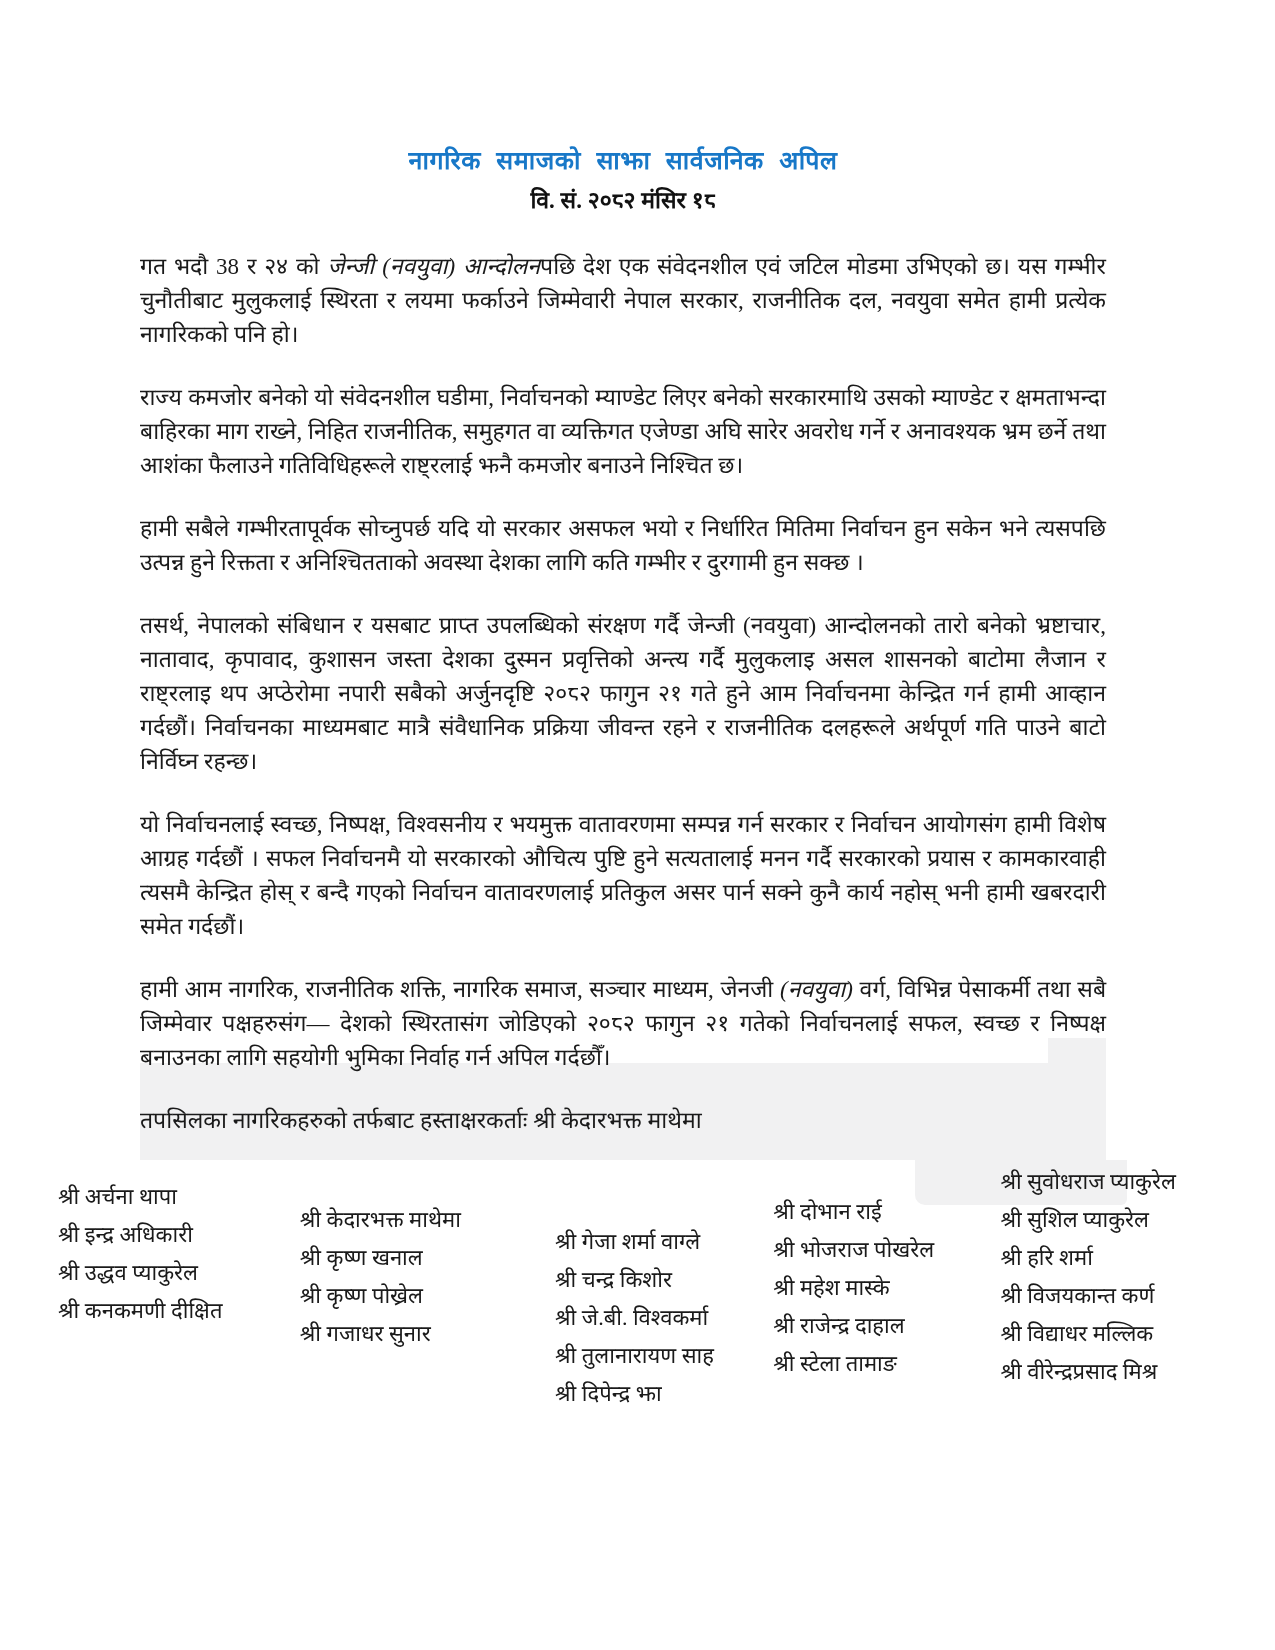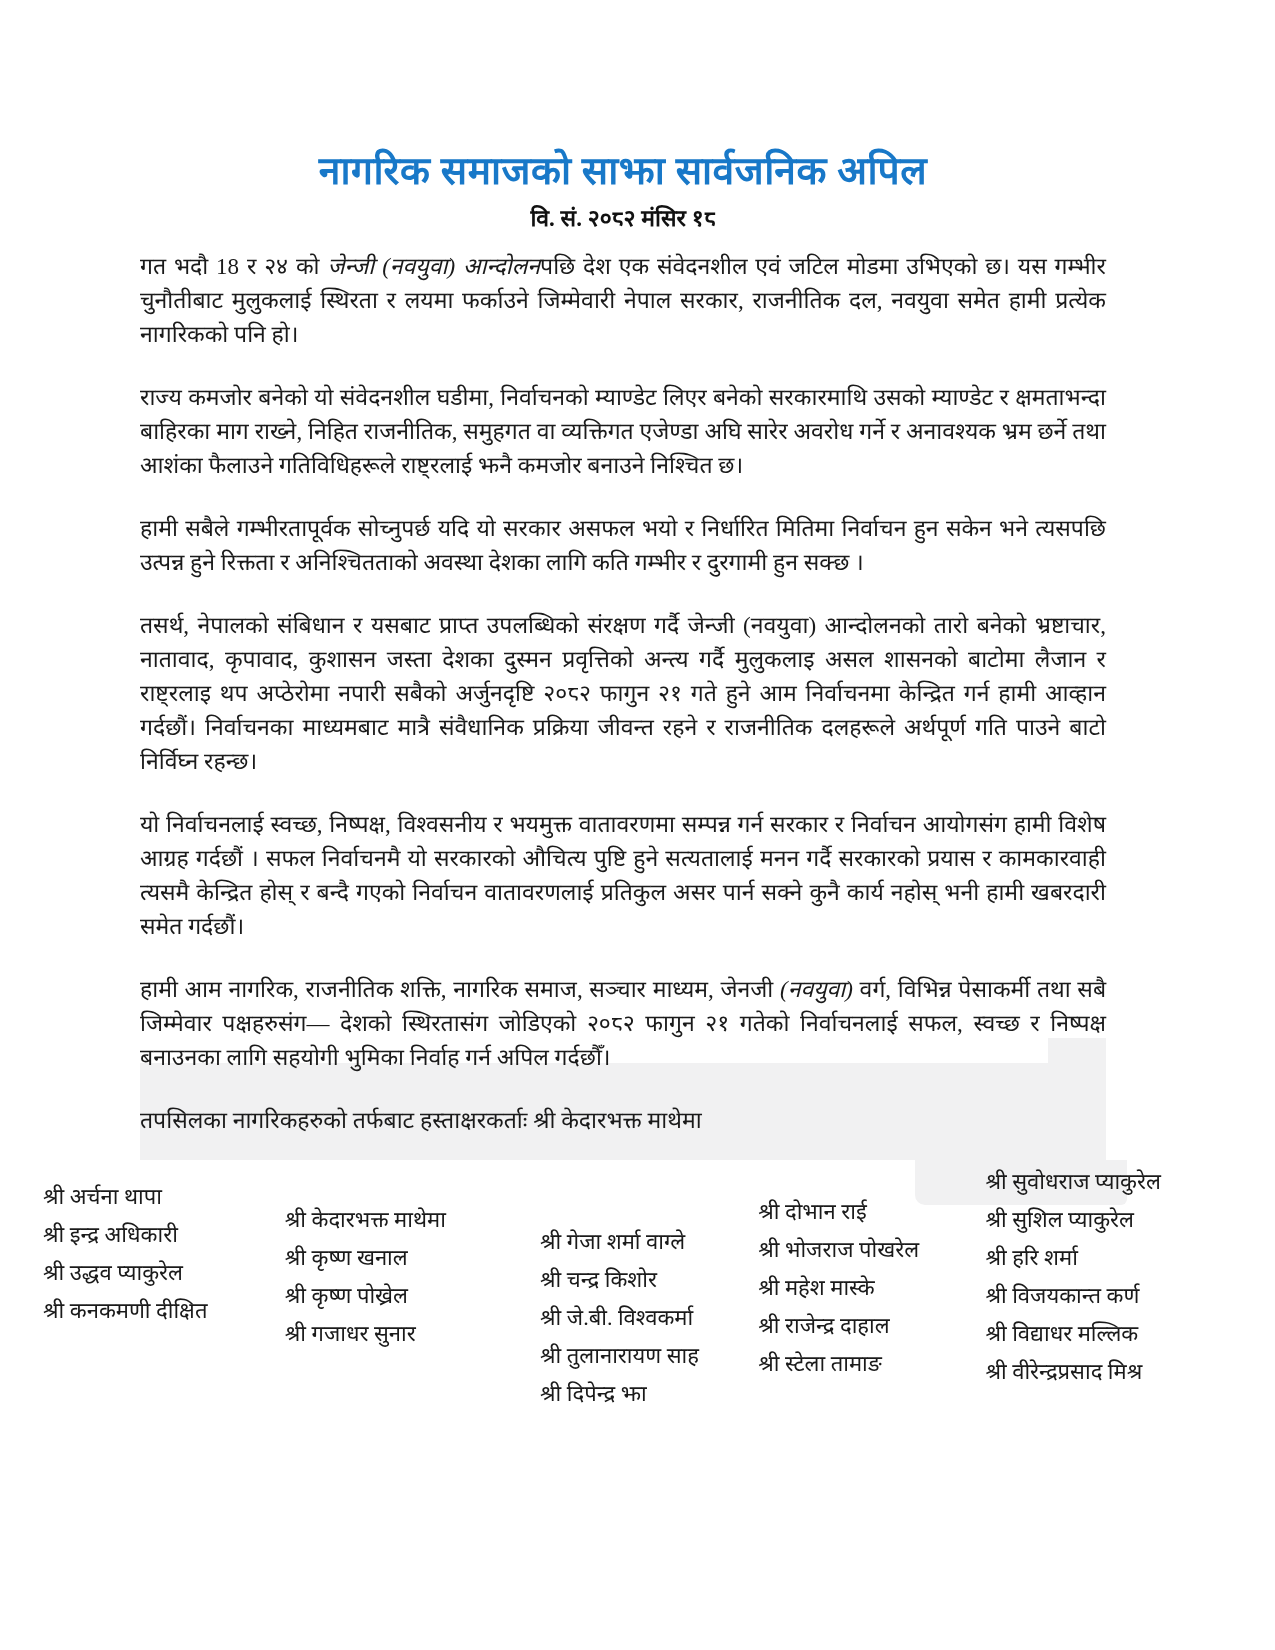--- a/index.html
+++ b/index.html
@@ -33,23 +33,24 @@
   .title-block {
     position: absolute;
     left: 140px;
     top: 142px;
     width: 966px;
     text-align: center;
     z-index: 1;
   }
   h1.doc-title {
     margin: 0;
-    font-size: 39px;
+    font-size: 25px;
     font-weight: 700;
     letter-spacing: 0.5px;
+    font-family: Liberation Mono, monospace;
   }
   h2.doc-date {
     margin: 6px 0 0 0;
     font-size: 23px;
     font-weight: 700;
     color: #111111;
   }
 
   .body-text {
     position: absolute;
@@ -65,21 +66,21 @@
     text-align: justify;
   }
   .para:last-child {
     text-align: left;
     margin-bottom: 0;
   }
   .para .it { font-style: italic; }
 
   .signatories {
     position: absolute;
-    left: 43px;
+    left: 58px;
     top: 1163px;
     width: 1160px;
     display: flex;
     z-index: 1;
     gap: 35px;
   }
   .sig-col {
     display: flex;
     flex-direction: column;
   }
@@ -101,21 +102,21 @@
   <div class="hl hl-a" style="background: rgb(241, 241, 242);"></div>
   <div class="hl hl-b" style="background: rgb(241, 241, 242);"></div>
   <div class="hl hl-c" style="background: rgb(241, 241, 242);"></div>
 
   <div class="title-block">
     <h1 class="doc-title" style="color: rgb(24, 120, 200);">नागरिक समाजको साझा सार्वजनिक अपिल</h1>
     <h2 class="doc-date">वि. सं. २०८२ मंसिर १८</h2>
   </div>
 
   <div class="body-text" id="paragraphs" style="color: rgb(26, 26, 26);">
-      <p class="para"><span>गत भदौ 18 र २४ को </span><span class="it">जेन्जी (नवयुवा) आन्दोलन</span><span>पछि देश एक संवेदनशील एवं जटिल मोडमा उभिएको छ। यस गम्भीर चुनौतीबाट मुलुकलाई स्थिरता र लयमा फर्काउने जिम्मेवारी नेपाल सरकार, राजनीतिक दल, नवयुवा समेत हामी प्रत्येक नागरिकको पनि हो।</span></p>
+      <p class="para"><span>गत भदौ 38 र २४ को </span><span class="it">जेन्जी (नवयुवा) आन्दोलन</span><span>पछि देश एक संवेदनशील एवं जटिल मोडमा उभिएको छ। यस गम्भीर चुनौतीबाट मुलुकलाई स्थिरता र लयमा फर्काउने जिम्मेवारी नेपाल सरकार, राजनीतिक दल, नवयुवा समेत हामी प्रत्येक नागरिकको पनि हो।</span></p>
       <p class="para"><span>राज्य कमजोर बनेको यो संवेदनशील घडीमा, निर्वाचनको म्याण्डेट लिएर बनेको सरकारमाथि उसको म्याण्डेट र क्षमताभन्दा बाहिरका माग राख्ने, निहित राजनीतिक, समुहगत वा व्यक्तिगत एजेण्डा अघि सारेर अवरोध गर्ने र अनावश्यक भ्रम छर्ने तथा आशंका फैलाउने गतिविधिहरूले राष्ट्रलाई झनै कमजोर बनाउने निश्चित छ।</span></p>
       <p class="para"><span>हामी सबैले गम्भीरतापूर्वक सोच्नुपर्छ यदि यो सरकार असफल भयो र निर्धारित मितिमा निर्वाचन हुन सकेन भने त्यसपछि उत्पन्न हुने रिक्तता र अनिश्चितताको अवस्था देशका लागि कति गम्भीर र दुरगामी हुन सक्छ ।</span></p>
       <p class="para"><span>तसर्थ, नेपालको संबिधान र यसबाट प्राप्त उपलब्धिको संरक्षण गर्दै जेन्जी (नवयुवा) आन्दोलनको तारो बनेको भ्रष्टाचार, नातावाद, कृपावाद, कुशासन जस्ता देशका दुस्मन प्रवृत्तिको अन्त्य गर्दै मुलुकलाइ असल शासनको बाटोमा लैजान र राष्ट्रलाइ थप अप्ठेरोमा नपारी सबैको अर्जुनदृष्टि २०८२ फागुन २१ गते हुने आम निर्वाचनमा केन्द्रित गर्न हामी आव्हान गर्दछौं। निर्वाचनका माध्यमबाट मात्रै संवैधानिक प्रक्रिया जीवन्त रहने र राजनीतिक दलहरूले अर्थपूर्ण गति पाउने बाटो निर्विघ्न रहन्छ।</span></p>
       <p class="para"><span>यो निर्वाचनलाई स्वच्छ, निष्पक्ष, विश्वसनीय र भयमुक्त वातावरणमा सम्पन्न गर्न सरकार र निर्वाचन आयोगसंग हामी विशेष आग्रह गर्दछौं । सफल निर्वाचनमै यो सरकारको औचित्य पुष्टि हुने सत्यतालाई मनन गर्दै सरकारको प्रयास र कामकारवाही त्यसमै केन्द्रित होस् र बन्दै गएको निर्वाचन वातावरणलाई प्रतिकुल असर पार्न सक्ने कुनै कार्य नहोस् भनी हामी खबरदारी समेत गर्दछौं।</span></p>
       <p class="para"><span>हामी आम नागरिक, राजनीतिक शक्ति, नागरिक समाज, सञ्चार माध्यम, जेनजी </span><span class="it">(नवयुवा)</span><span> वर्ग, विभिन्न पेसाकर्मी तथा सबै जिम्मेवार पक्षहरुसंग— देशको स्थिरतासंग जोडिएको २०८२ फागुन २१ गतेको निर्वाचनलाई सफल, स्वच्छ र निष्पक्ष बनाउनका लागि सहयोगी भुमिका निर्वाह गर्न अपिल गर्दछौँ।</span></p>
       <p class="para"><span>तपसिलका नागरिकहरुको तर्फबाट हस्ताक्षरकर्ताः श्री केदारभक्त माथेमा</span></p>
     </div>
 
   <div class="signatories" id="signatories">
       <div class="sig-col col1">

